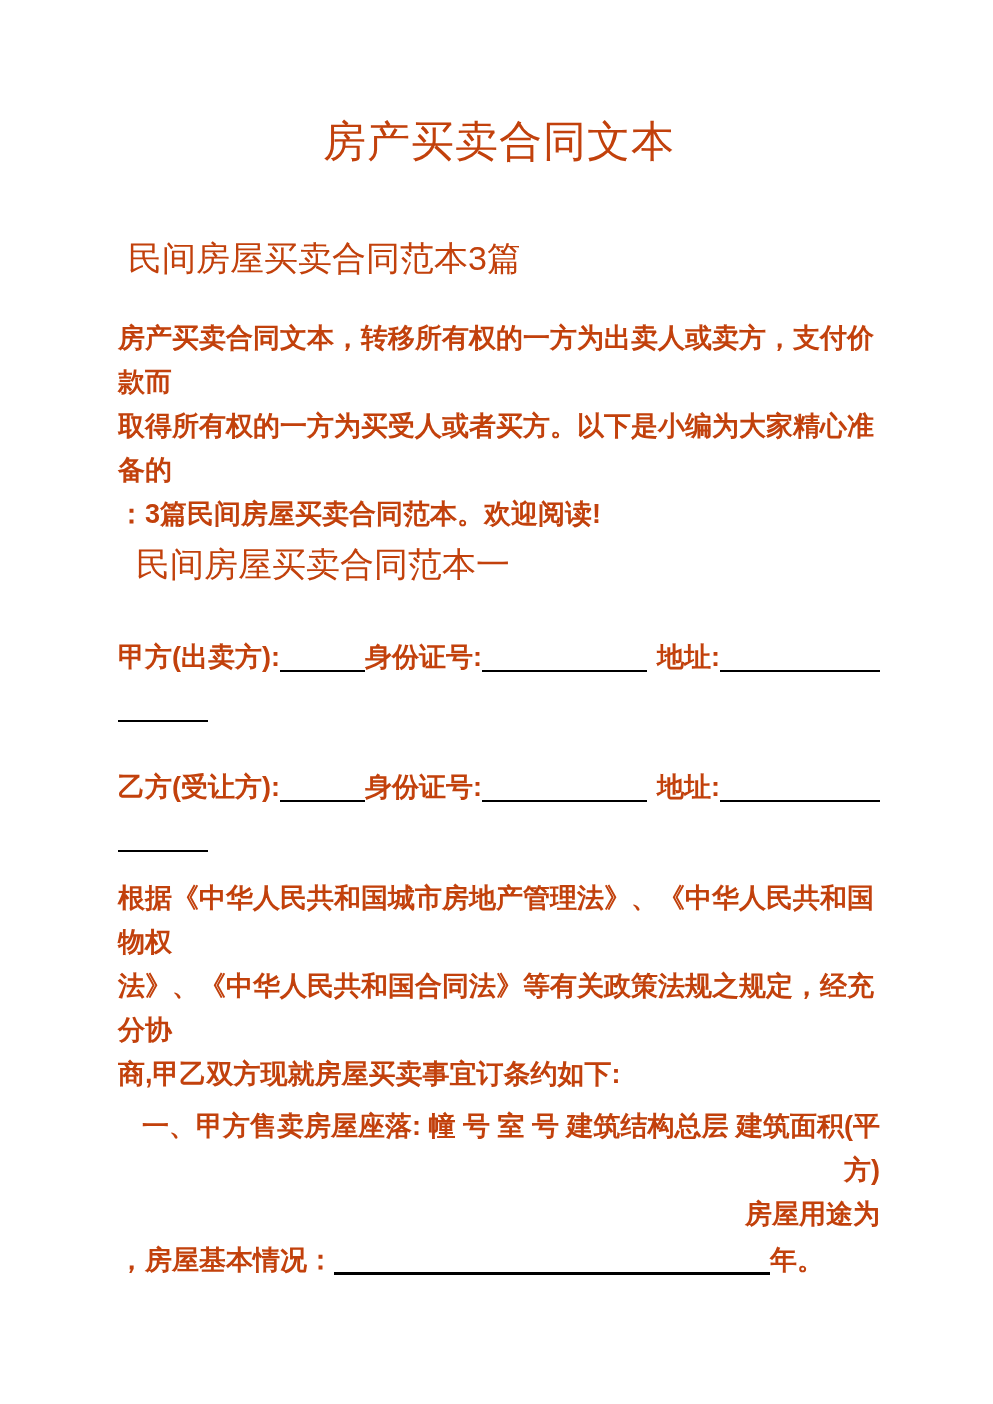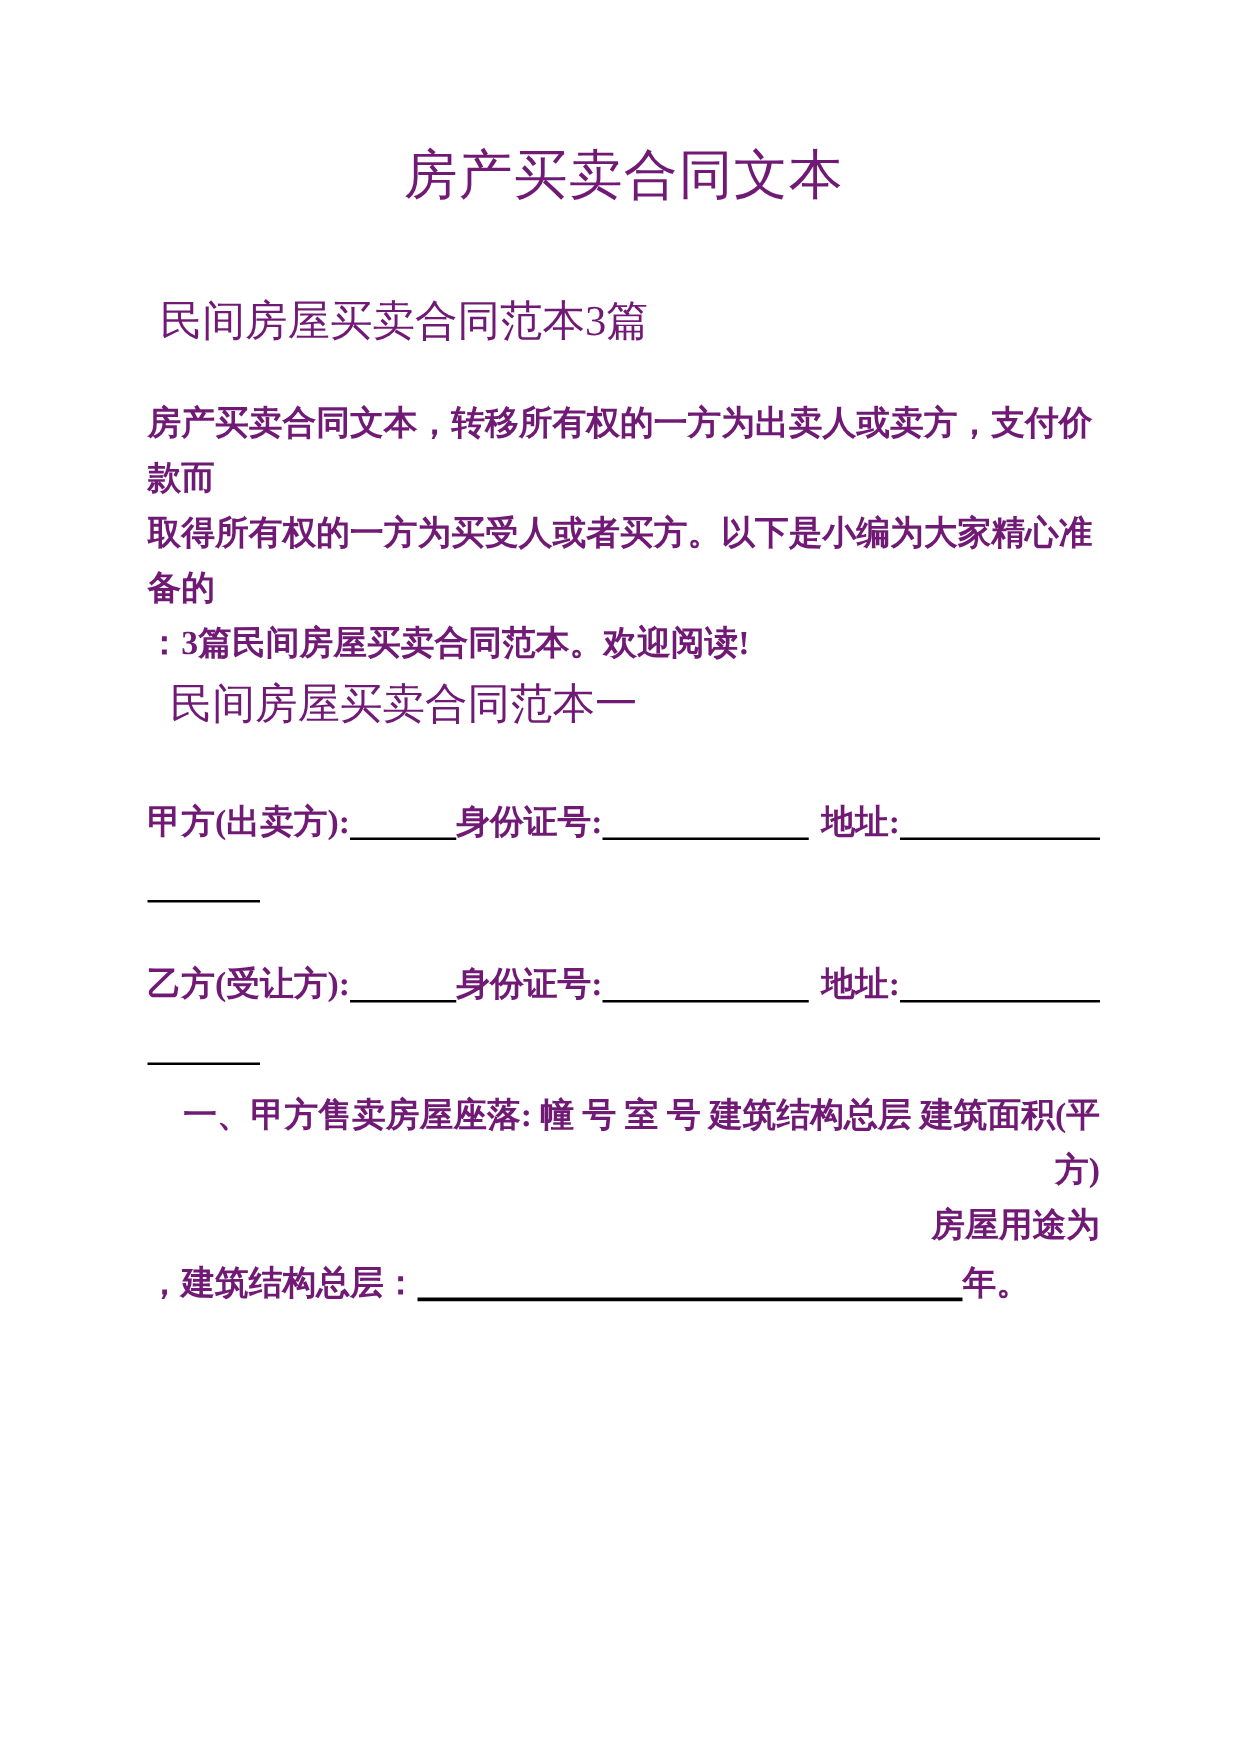--- a/index.html
+++ b/index.html
@@ -3,22 +3,22 @@
 <meta charset="utf-8">
 <style>
   * { margin: 0; padding: 0; box-sizing: border-box; }
   html, body { background: #ffffff; }
   .page {
     position: relative;
     width: 993px;
     height: 1404px;
     margin: 0 auto;
     background: #ffffff;
-    color: #701a75;
-    font-family: Liberation Serif, serif;
+    color: #c2410c;
+    font-family: Liberation Sans, sans-serif;
     overflow: hidden;
   }
   .content { padding: 0 113px 0 118px; }
 
   .doc-title {
     margin-top: 112px;
     font-size: 43px;
     line-height: 58px;
     font-weight: 400;
     text-align: center;
@@ -99,21 +99,24 @@
     <div class="party-row party-a">
       <div><span>甲方(出卖方):</span><span class="blank blank-name"></span><span>身份证号:</span><span class="blank blank-id"></span><span>地址:</span><span class="blank blank-addr"></span></div>
       <div><span class="blank blank-cont"></span></div>
     </div>
 
     <div class="party-row party-b">
       <div><span>乙方(受让方):</span><span class="blank blank-name"></span><span>身份证号:</span><span class="blank blank-id"></span><span>地址:</span><span class="blank blank-addr"></span></div>
       <div><span class="blank blank-cont"></span></div>
     </div>
 
+    <div class="para legal-para">根据《中华人民共和国城市房地产管理法》、《中华人民共和国物权
+法》、《中华人民共和国合同法》等有关政策法规之规定，经充分协
+商,甲乙双方现就房屋买卖事宜订条约如下:</div>
 
 
     <div class="para item1-para">一、甲方售卖房屋座落: 幢 号 室 号 建筑结构总层 建筑面积(平方)
 房屋用途为</div>
 
-    <div class="fill-line year-line"><span>，建筑结构总层：</span><span class="blank blank-year"></span><span>年。</span></div>
+    <div class="fill-line year-line"><span>，房屋基本情况：</span><span class="blank blank-year"></span><span>年。</span></div>
 
   </div>
 </div>
 
 </body></html>

